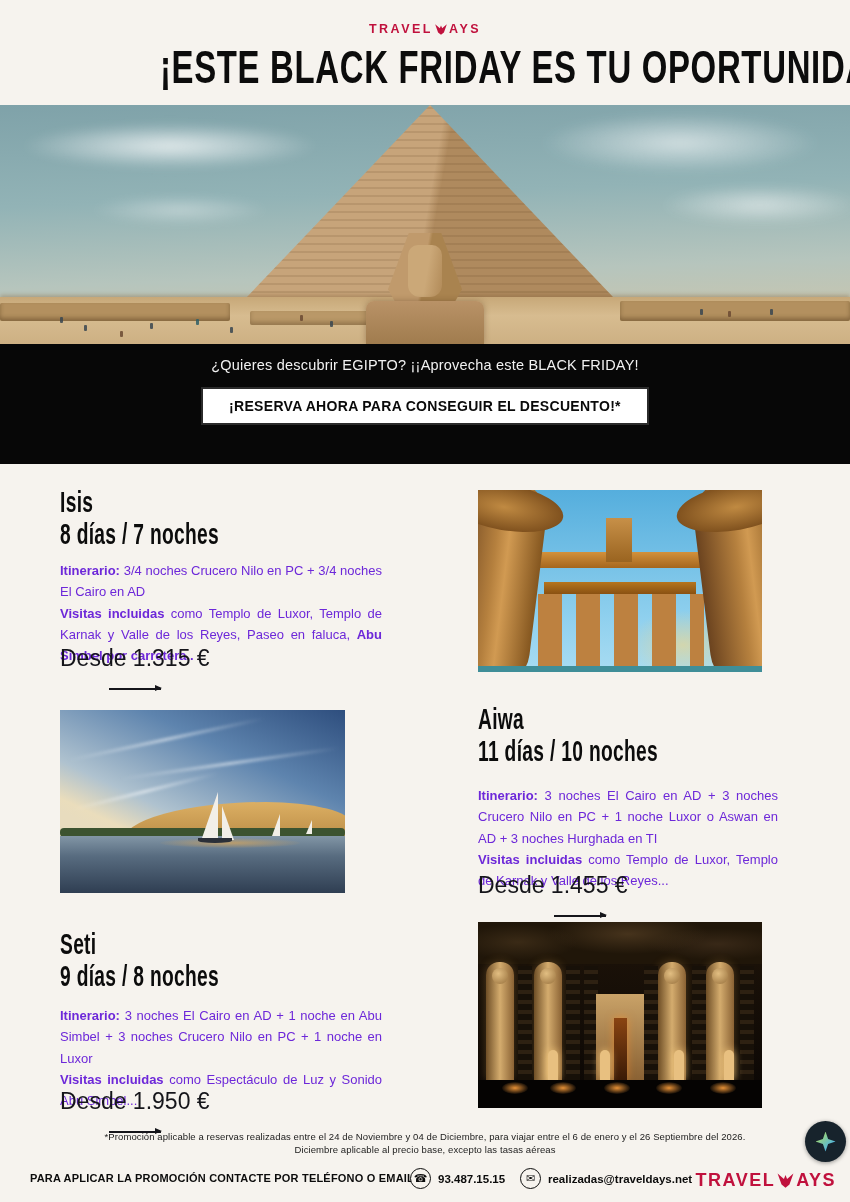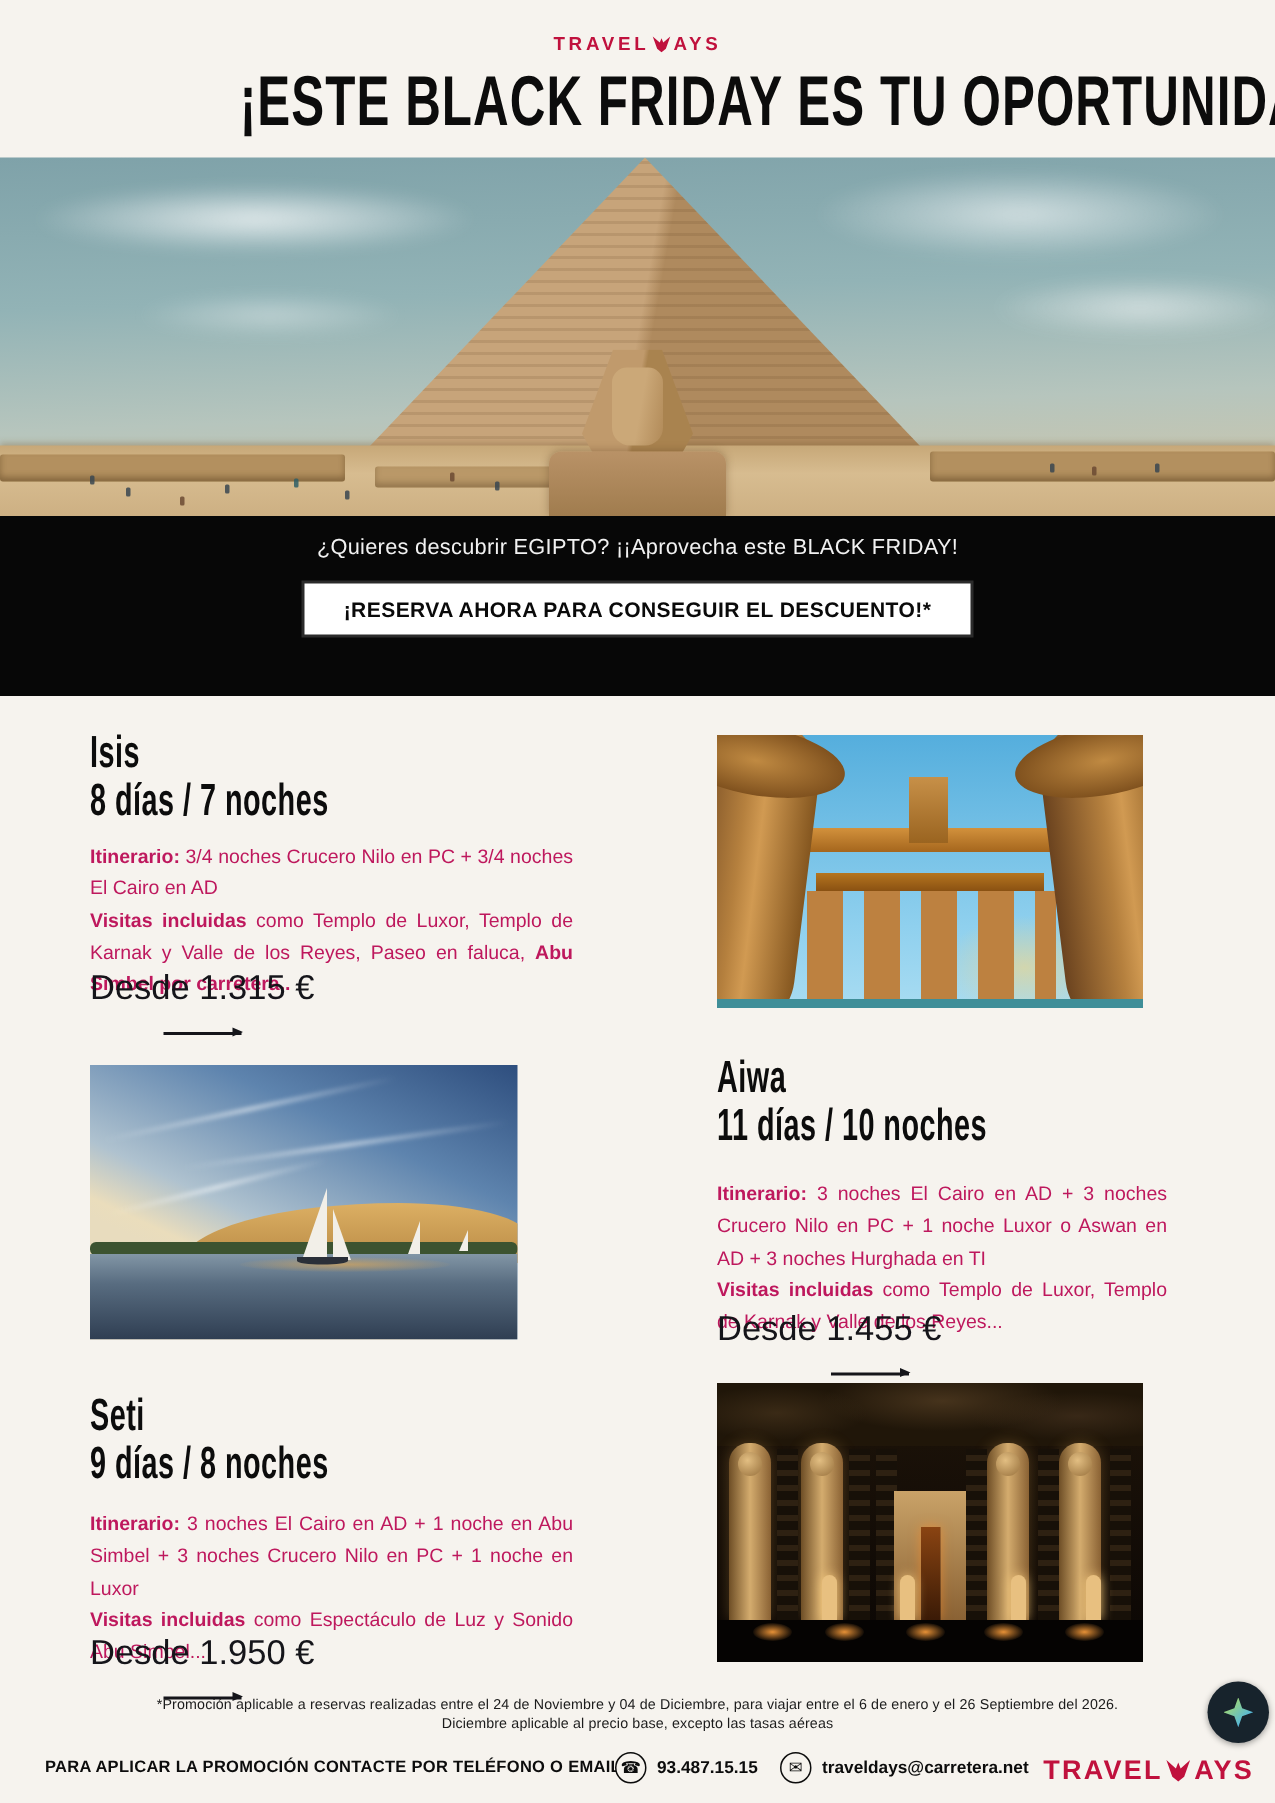--- a/index.html
+++ b/index.html
@@ -75,21 +75,21 @@
   .promo-line2 { margin-top:4px; font-size:14.5px; letter-spacing:.2px; }
   .cta-button {
     display:inline-block; margin-top:16px; background:#FFFFFF; color:#0A0A0A;
     font-size:14px; font-weight:bold; letter-spacing:.3px;
     padding:9px 26px; border:none; cursor:pointer; box-shadow:0 0 0 2px rgba(255,255,255,.15);
   }
 
   
   .pkg-title { position:absolute; font-weight:700; color:#0C0C0C; font-size:30px; line-height:1.07; white-space:nowrap; }
   .pkg-title .squeeze { display:inline-block; transform:scaleX(.64); transform-origin:0 50%; letter-spacing:.5px; }
-  .pkg-body { position:absolute; font-size:13px; line-height:1.64; color:#be185d; text-align:justify; }
+  .pkg-body { position:absolute; font-size:13px; line-height:1.64; color:#6d28d9; text-align:justify; }
   .pkg-body p { margin:0; }
   .pkg-price { position:absolute; font-size:23px; color:#15151A; display:flex; align-items:center; gap:16px;flex-direction:column; }
   .arrow { position:relative; width:52px; height:1.6px; background:#15151A; display:inline-block; }
   .arrow::after {
     content:''; position:absolute; right:-1px; top:-2.6px;
     border-left:7px solid #15151A; border-top:3.4px solid transparent; border-bottom:3.4px solid transparent;
   }
 
   
   .photo { position:absolute; overflow:hidden; }
@@ -327,21 +327,21 @@
 
   <div class="footer-contact">PARA APLICAR LA PROMOCIÓN CONTACTE POR TELÉFONO O EMAIL</div>
 
   <div class="contact-item contact-phone">
     <span class="contact-icon">☎</span>
     <span class="contact-text">93.487.15.15</span>
   </div>
 
   <div class="contact-item contact-email">
     <span class="contact-icon">✉</span>
-    <span class="contact-text">traveldays@carretera.net</span>
+    <span class="contact-text">realizadas@traveldays.net</span>
   </div>
 
   <div class="footer-logo">
     <span>TRAVEL</span><svg class="bird-svg" width="19" height="17" viewBox="0 0 24 20">
         <path d="M2 1 L10 8 L12 3 L14 8 L22 1 L17 15 L12 19 L7 15 Z" fill="#C0113D"></path>
       </svg><span>AYS</span>
   </div>
 
   <div class="widget-fab">
     <div class="widget-star"></div>

